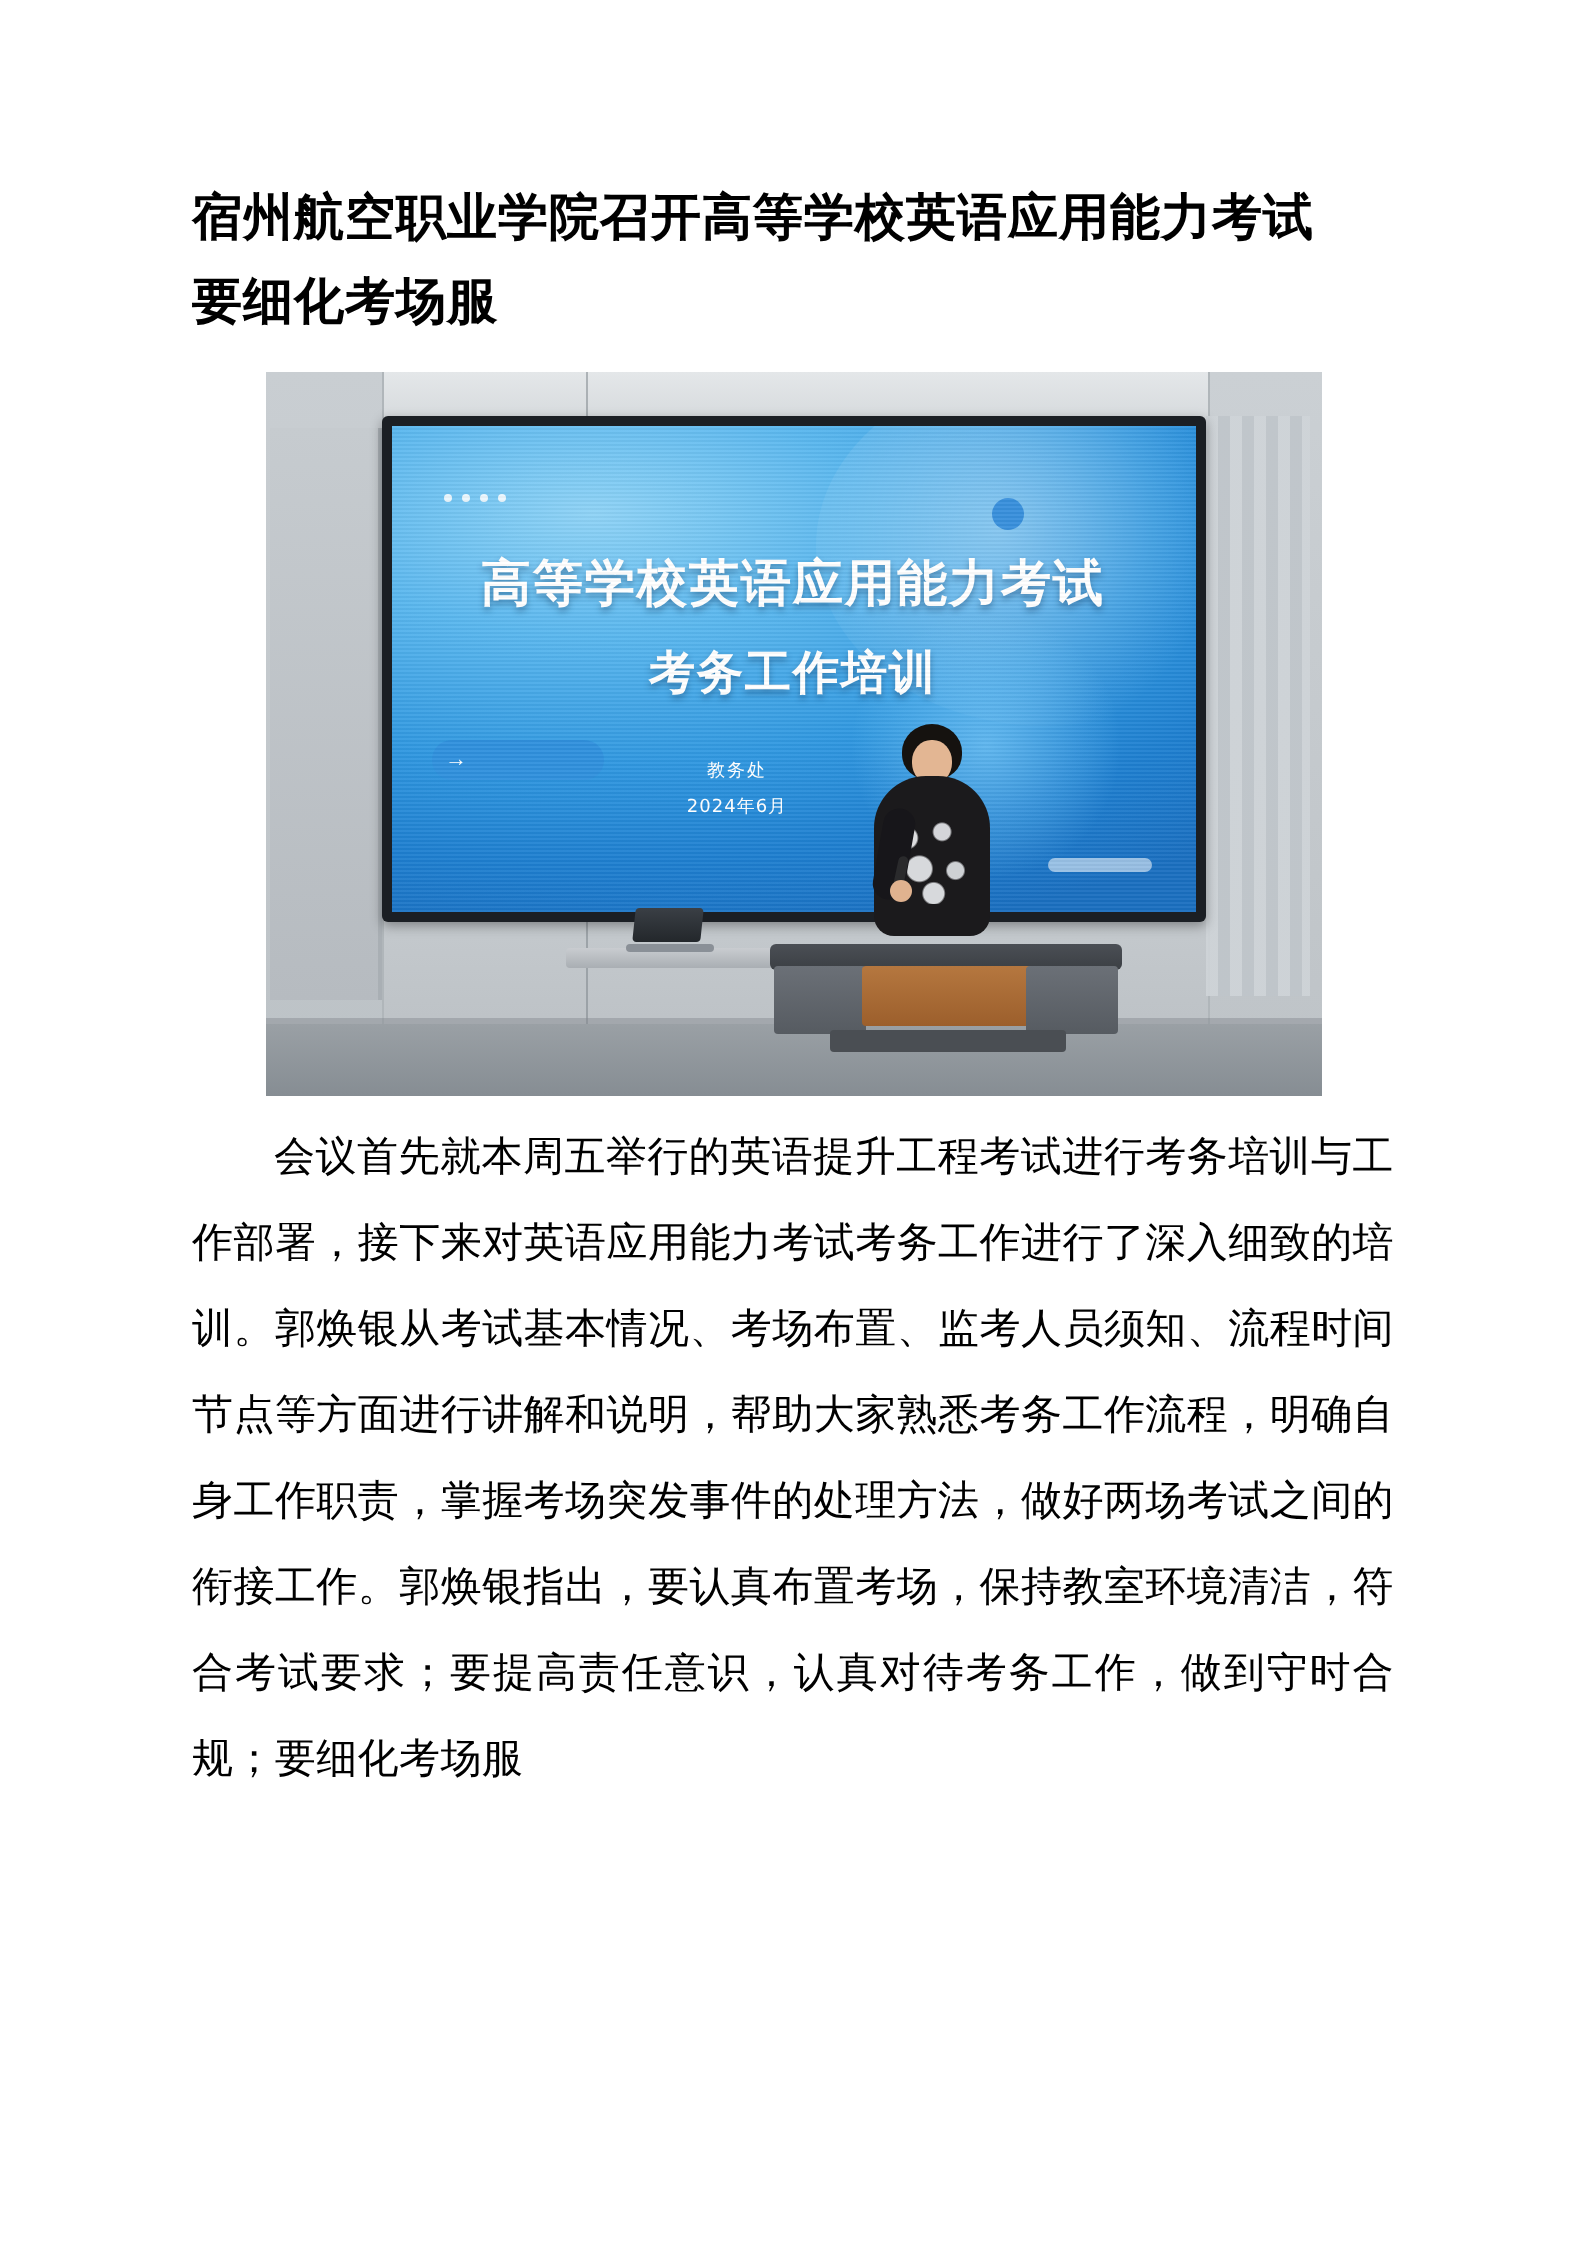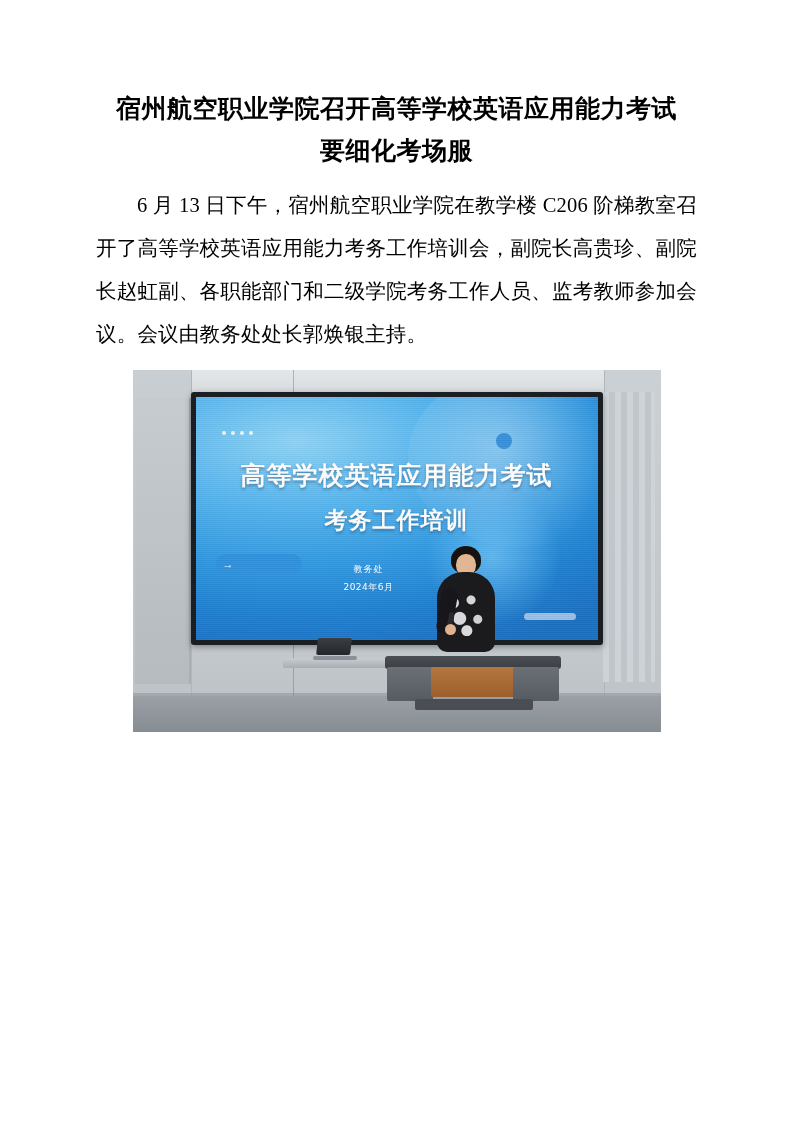--- a/index.html
+++ b/index.html
@@ -19,21 +19,21 @@
     box-sizing: border-box;
     width: 793px;
     height: 1122px;
     padding: 88px 96px 60px 96px;
   }
   .doc-title {
     font-family: "DejaVu Sans", "Liberation Sans", sans-serif;
     font-weight: bold;
     font-size: 25px;
     line-height: 42px;
-    text-align: center;
+    text-align: left;
     letter-spacing: 0.5px;
     margin: 0 0 8px 0;
   }
   .doc-title .line {
     display: block;
   }
   p.body-par {
     font-size: 20.5px;
     line-height: 43px;
     text-align: justify;
@@ -388,21 +388,20 @@
 </head>
 <body>
 
 <div class="page">
 
   <h1 class="doc-title">
     <span class="line">宿州航空职业学院召开高等学校英语应用能力考试</span>
     <span class="line">要细化考场服</span>
   </h1>
 
-  <p class="body-par first">6 月 13 日下午，宿州航空职业学院在教学楼 C206 阶梯教室召开了高等学校英语应用能力考务工作培训会，副院长高贵珍、副院长赵虹副、各职能部门和二级学院考务工作人员、监考教师参加会议。会议由教务处处长郭焕银主持。</p>
 
   <div class="figure">
     <div class="photo">
       <div class="wall"></div>
       <div class="ceiling"></div>
       <div class="wall-panel-left"></div>
       <div class="wall-panel-right"></div>
       <div class="doorframe"></div>
       <div class="curtain"></div>
       <div class="wall-seam" style="left:160px"></div>
@@ -450,14 +449,15 @@
       <div class="podium">
         <div class="podium-top"></div>
         <div class="podium-side-l"></div>
         <div class="podium-wood"></div>
         <div class="podium-side-r"></div>
         <div class="podium-base"></div>
       </div>
     </div>
   </div>
 
+  <p class="body-par">会议首先就本周五举行的英语提升工程考试进行考务培训与工作部署，接下来对英语应用能力考试考务工作进行了深入细致的培训。郭焕银从考试基本情况、考场布置、监考人员须知、流程时间节点等方面进行讲解和说明，帮助大家熟悉考务工作流程，明确自身工作职责，掌握考场突发事件的处理方法，做好两场考试之间的衔接工作。郭焕银指出，要认真布置考场，保持教室环境清洁，符合考试要求；要提高责任意识，认真对待考务工作，做到守时合规；要细化考场服</p>
 
 </div>
 
 </body></html>

